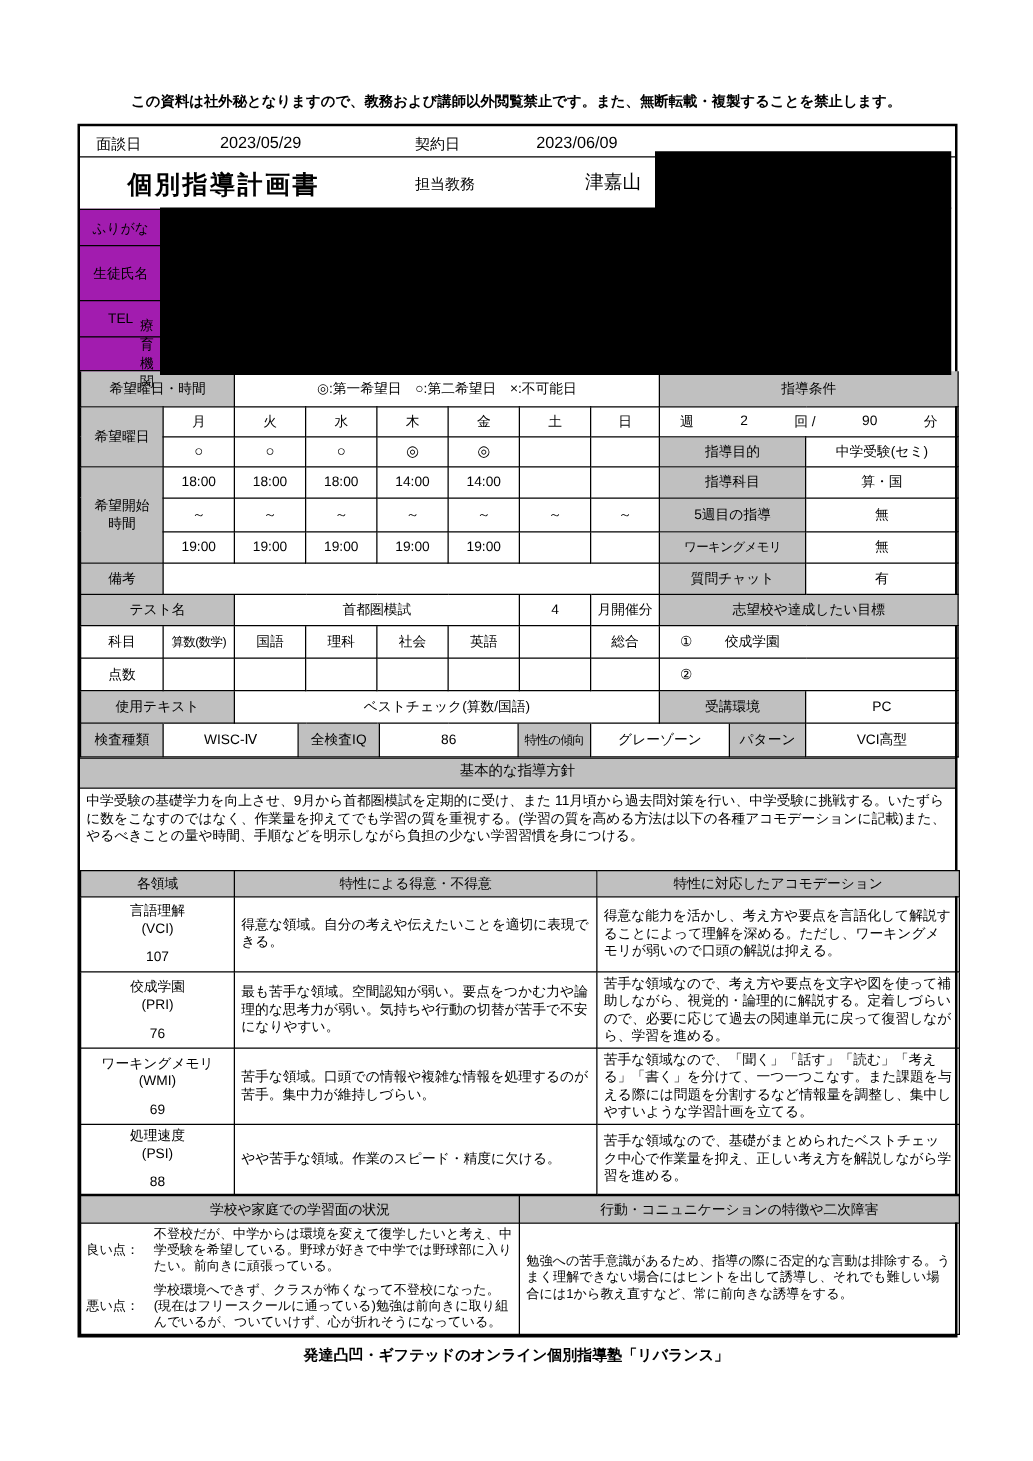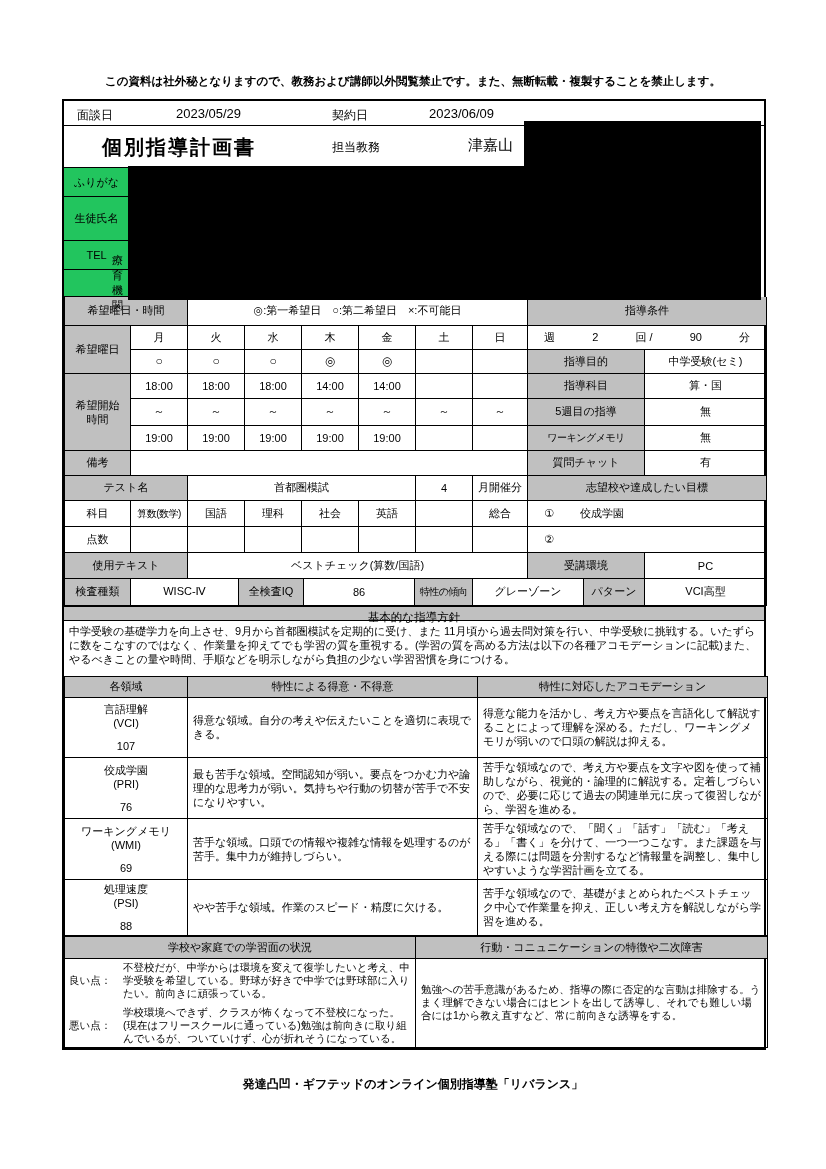--- a/index.html
+++ b/index.html
@@ -38,21 +38,21 @@
   .lbl-interview { left: 13px; top: 6px; font-size: 12px; }
   .val-interview { left: 112px; top: 5px; font-size: 13px; }
   .lbl-contract  { left: 268px; top: 6px; font-size: 12px; }
   .val-contract  { left: 365px; top: 5px; font-size: 13px; }
   .doc-title     { left: 38px; top: 8px; font-size: 20px; font-weight: bold; letter-spacing: 2px; }
   .lbl-staff     { left: 268px; top: 13px; font-size: 12px; }
   .val-staff     { left: 404px; top: 10px; font-size: 15px; }
   
   .stu-row { display: flex; }
   .stu-lbl {
-    width: 66px; background: #22c55e;
+    width: 66px; background: #a21caf;
     border: 1px solid #000; border-left: none;
     display: flex; align-items: center; justify-content: center;
     font-size: 11px; margin-top: -1px;
   }
   .stu-row:first-child .stu-lbl { margin-top: 0; }
   .stu-fill { flex: 1; }
   .h30 { height: 30px; } .h45 { height: 45px; } .h28 { height: 28px; padding-left: 48px; }
   
   table { border-collapse: collapse; table-layout: fixed; width: 703px; }
   td {
@@ -68,21 +68,21 @@
   .small { font-size: 10px; letter-spacing: -0.5px; white-space: nowrap; }
   .flexspread { display: flex; justify-content: space-between; padding: 0 14px; align-items: center; }
   .goal-cell { display: flex; align-items: center; padding-left: 14px; gap: 26px; text-align: left; }
   .para {
     border-top: 1px solid #000;
     padding: 3px 5px 5px 5px;
     font-size: 11px; line-height: 14px; text-align: left;
   }
   .policy-hdr {
     background: #c0c0c0; border-top: 1px solid #000;
-    height: 14px; line-height: 20px; text-align: center; font-size: 11.5px;
+    height: 24px; line-height: 20px; text-align: center; font-size: 11.5px;
   }
   .dom-name { line-height: 14px; }
   .dom-score { margin-top: 10px; }
   .cell-pad { padding: 2px 5px; text-align: left; line-height: 14px; }
   .bb-row { display: flex; align-items: center; text-align: left; line-height: 13px; }
   .bb-lbl { width: 58px; flex: none; padding-left: 4px; font-size: 10.5px; }
   .bb-txt { flex: 1; font-size: 10.5px; padding-right: 2px; }
   .footer {
     position: absolute; top: 1076px; left: 0; width: 826px;
     text-align: center; font-weight: bold; font-size: 12px;
@@ -307,21 +307,21 @@
         <td>86</td>
         <td class="g small">特性の傾向</td>
         <td>グレーゾーン</td>
         <td class="g">パターン</td>
         <td>VCI高型</td>
       </tr>
     </tbody>
       </table>
 
     <div class="policy-hdr">基本的な指導方針</div>
-    <div class="para" style="height:56px">中学受験の基礎学力を向上させ、9月から首都圏模試を定期的に受け、また 11月頃から過去問対策を行い、中学受験に挑戦する。いたずらに数をこなすのではなく、作業量を抑えてでも学習の質を重視する。(学習の質を高める方法は以下の各種アコモデーションに記載)また、やるべきことの量や時間、手順などを明示しながら負担の少ない学習習慣を身につける。</div>
+    <div class="para" style="height:66px">中学受験の基礎学力を向上させ、9月から首都圏模試を定期的に受け、また 11月頃から過去問対策を行い、中学受験に挑戦する。いたずらに数をこなすのではなく、作業量を抑えてでも学習の質を重視する。(学習の質を高める方法は以下の各種アコモデーションに記載)また、やるべきことの量や時間、手順などを明示しながら負担の少ない学習習慣を身につける。</div>
 
     <table>
       <colgroup>
         <col style="width:123px">
           <col style="width:290px">
           <col style="width:290px">
       </colgroup>
       <tbody>
           <tr style="height:21px">
         <td class="g">各領域</td>

